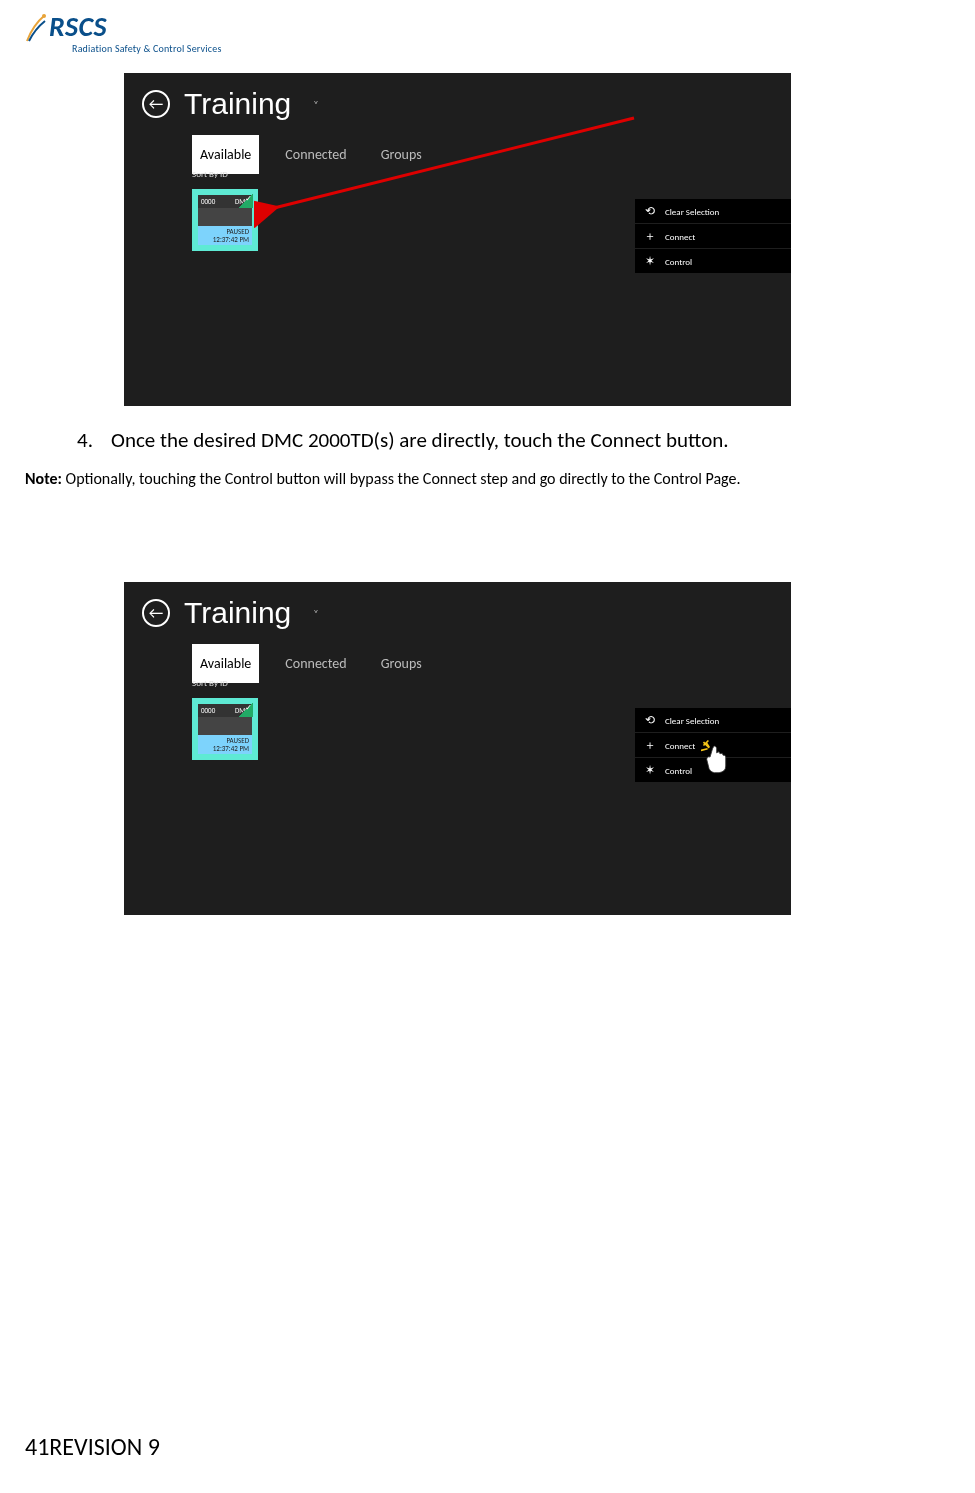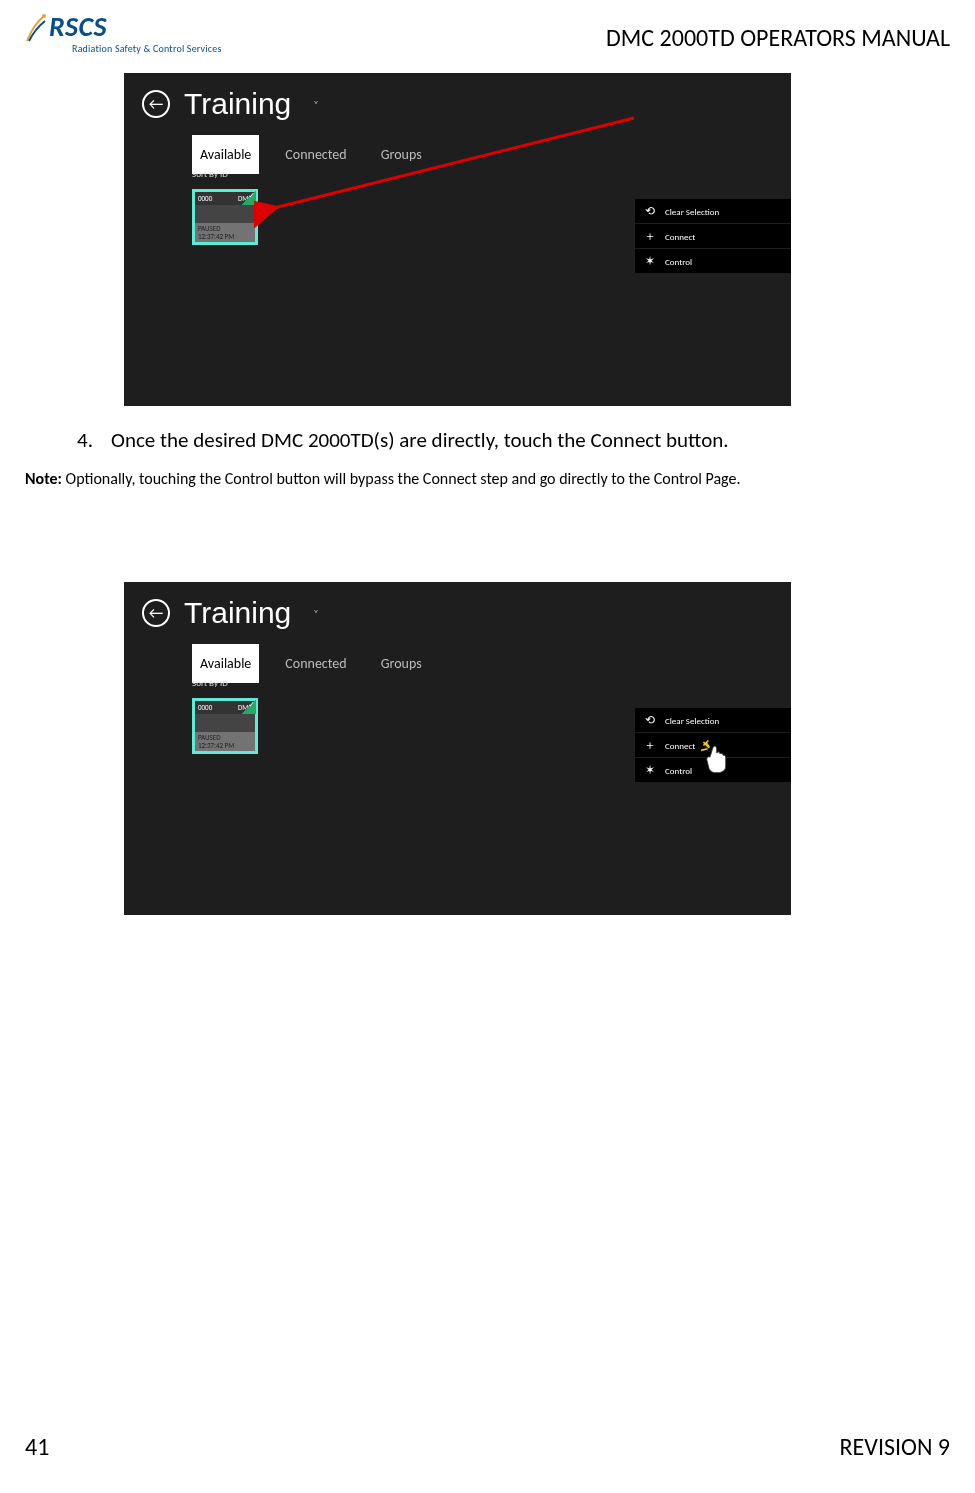--- a/index.html
+++ b/index.html
@@ -45,21 +45,21 @@
   }
   .doc-title {
     font-size: 24px;
     color: #000;
     margin-top: 14px;
   }
   .page-footer {
     position: absolute;
     bottom: 32px; left: 25px; right: 25px;
     display: flex;
-    justify-content: space-between;
+    justify-content: flex-start;
     font-size: 24px;
   }
 
   
   .shot {
     position: absolute;
     left: 124px;
     width: 667px;
     height: 333px;
     background: #1e1e1e;
@@ -121,23 +121,24 @@
     align-items: center;
     gap: 6px;
   }
   .sort-chev { font-size: 8px; color:#fff; }
 
   .device-tile {
     position: absolute;
     top: 116px; left: 68px;
     width: 66px;
     background: #444;
-    border: 3px solid #5eead4;
+    border: 6px solid #5eead4;
     font-size: 7px;
     color: #fff;
+    text-align: right;
   }
   .tile-top {
     background: #333;
     display: flex;
     justify-content: space-between;
     padding: 2px 3px;
   }
   .tile-check {
     position: absolute;
     top: -1px; right: -1px;
@@ -148,21 +149,21 @@
     content: "✓";
     position: absolute;
     right: 1px; top: -1px;
     font-size: 8px;
     color: #fff;
   }
   .tile-body {
     height: 18px;
   }
   .tile-bot {
-    background: #737373;
+    background: #7dd3fc;
     color: #222;
     padding: 2px 3px;
     line-height: 1.1;
   }
 
   .ctx-menu {
     position: absolute;
     right: 0; top: 126px;
     width: 156px;
     background: #000;
@@ -222,21 +223,20 @@
     <div class="logo-swoosh">
       <svg viewBox="0 0 22 32" width="22" height="32">
         <path d="M2 30 Q 8 14 20 4" stroke="#e8a43a" stroke-width="2" fill="none"></path>
         <path d="M4 30 Q 10 18 20 10" stroke="#0a4f8a" stroke-width="2" fill="none"></path>
         <circle cx="19" cy="5" r="2" fill="#e8a43a"></circle>
       </svg>
     </div>
     <span class="logo-text">RSCS</span>
     <span class="logo-sub">Radiation Safety &amp; Control Services</span>
   </div>
-  <div class="doc-title">DMC 2000TD OPERATORS MANUAL</div>
 </div>
 
 <div class="shot shot1">
   <div class="shot-header">
     <div class="back-circle">←</div>
     <div class="shot-title">Training</div>
     <div class="dd-chev">˅</div>
   </div>
   <div class="tabs">
     <div class="tab active">Available</div>

